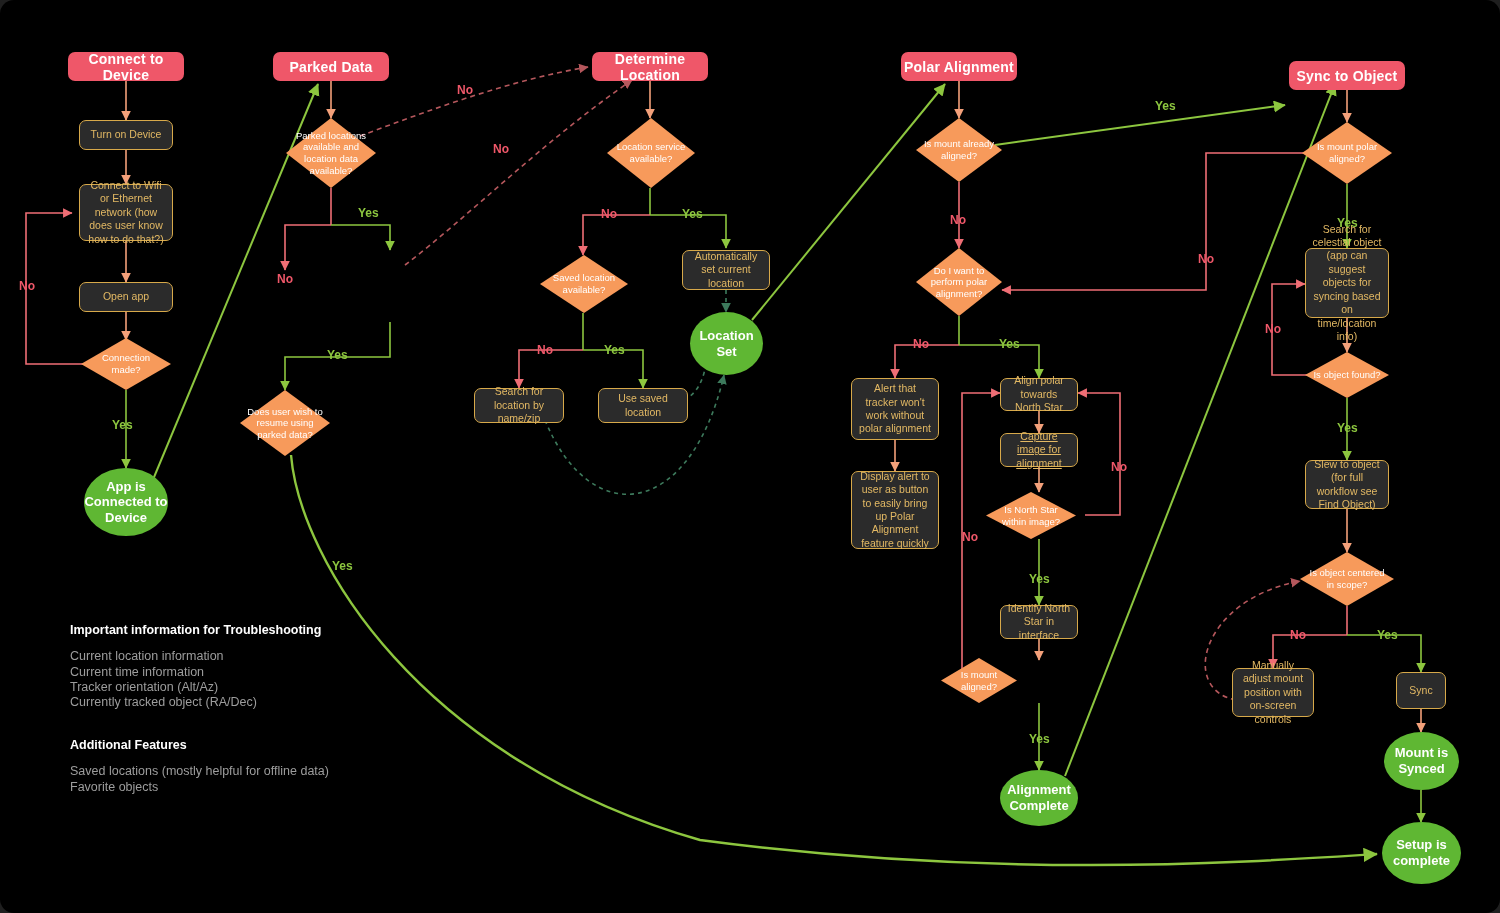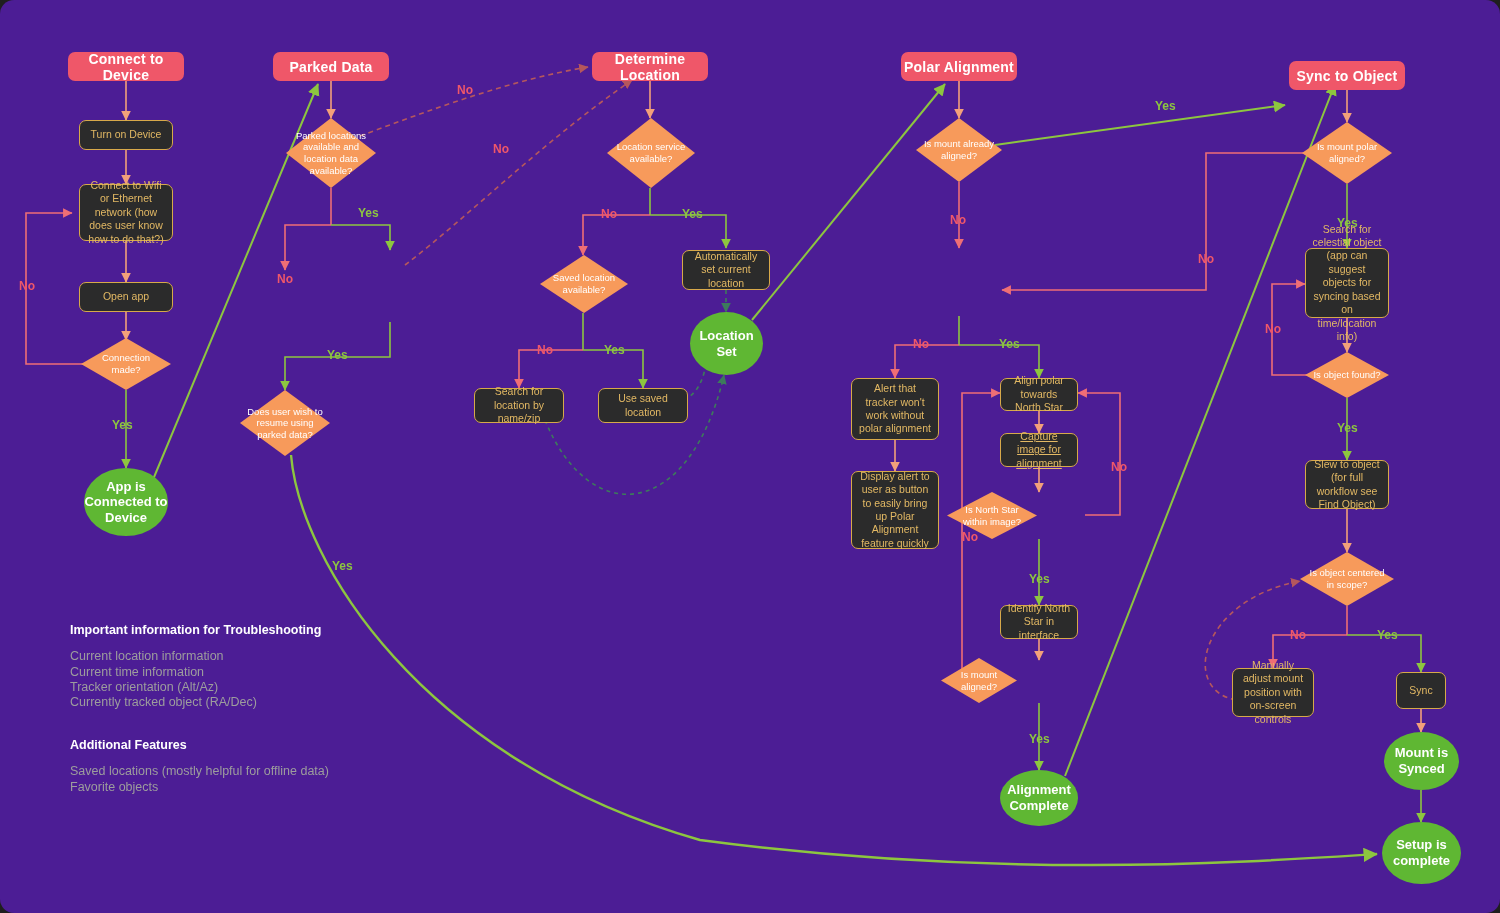--- a/index.html
+++ b/index.html
@@ -1,20 +1,20 @@
 <!DOCTYPE html>
 <html><head>
 <meta charset="utf-8">
 <style>
   html,body{margin:0;padding:0;background:#1f1f1f;}
   body{font-family:"Liberation Sans",sans-serif;}
   #canvas{
     position:relative;
     width:1500px;height:913px;
-    background:#4c1d95;
+    background:#000000;
     border-radius:14px;
     overflow:hidden;
   }
   svg#wires{position:absolute;left:0;top:0;width:1500px;height:913px;pointer-events:none;}
   .node{position:absolute;box-sizing:border-box;display:flex;align-items:center;justify-content:center;text-align:center;}
   .terminal{
     background:#ef5769;color:#ffffff;border-radius:7px;
     font-size:14px;font-weight:bold;letter-spacing:.2px;
   }
   .process{
@@ -202,30 +202,34 @@
 
   <div class="node endpoint" style="left:690px;top:312px;width:73px;height:63px;">Location Set</div>
 
   <div class="node terminal" style="left:901px;top:52px;width:116px;height:29px;">Polar Alignment</div>
 
   <div class="decision-wrap" style="left:916px;top:118px;width:86px;height:64px;">
     <div class="dshape"></div>
     <div class="dtxt">Is mount already aligned?</div>
   </div>
 
+  <div class="decision-wrap" style="left:916px;top:248px;width:86px;height:68px;">
+    <div class="dshape"></div>
+    <div class="dtxt">Do I want to perform polar alignment?</div>
+  </div>
 
   <div class="node process" style="left:851px;top:378px;width:88px;height:62px;">Alert that tracker won't work without polar alignment</div>
 
   <div class="node process" style="left:851px;top:471px;width:88px;height:78px;">Display alert to user as button to easily bring up Polar Alignment feature quickly</div>
 
   <div class="node process" style="left:1000px;top:378px;width:78px;height:33px;">Align polar towards North Star</div>
 
   <div class="node process" style="left:1000px;top:433px;width:78px;height:34px;text-decoration:underline;">Capture image for alignment</div>
 
-  <div class="decision-wrap" style="left:947px;top:492px;width:90px;height:47px;">
+  <div class="decision-wrap" style="left:986px;top:492px;width:90px;height:47px;">
     <div class="dshape"></div>
     <div class="dtxt">Is North Star within image?</div>
   </div>
 
   <div class="node process" style="left:1000px;top:605px;width:78px;height:34px;">Identify North Star in interface</div>
 
   <div class="decision-wrap" style="left:941px;top:658px;width:76px;height:45px;">
     <div class="dshape"></div>
     <div class="dtxt">Is mount aligned?</div>
   </div>

